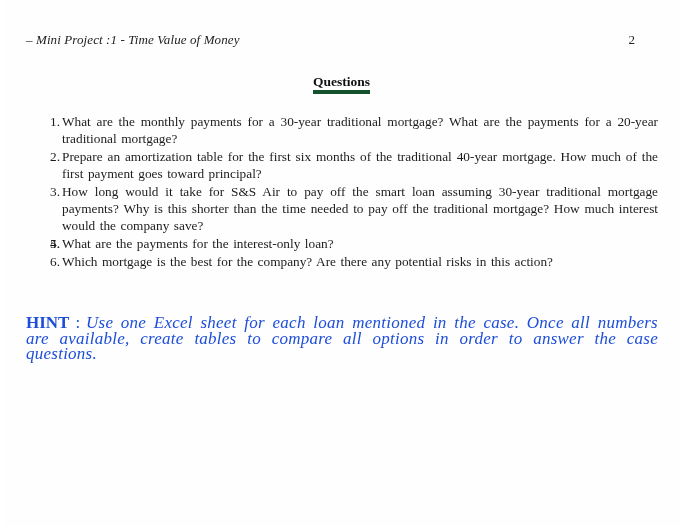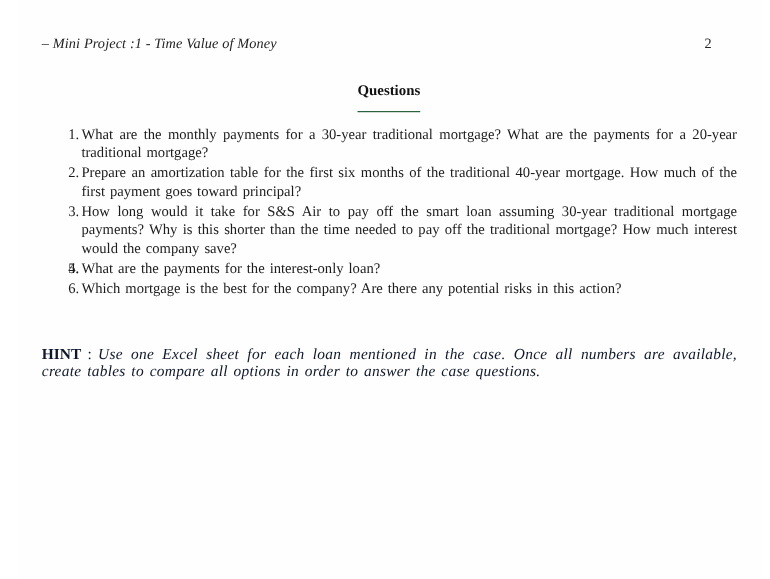--- a/index.html
+++ b/index.html
@@ -10,21 +10,21 @@
     body {
       width: 700px;
       height: 526px;
       position: relative;
       overflow: hidden;
       font-family: "DejaVu Serif", "Liberation Serif", serif;
       color: #1a1a1a;
     }
     .page {
       position: absolute;
-      left: 16px; top: 0;
+      left: 4px; top: 0;
       width: 676px; height: 526px;
       background: #fefefe;
     }
     .running-header {
       position: absolute;
       left: 22px;
       top: 32px;
       font-family: "Liberation Serif", serif;
       font-style: italic;
       font-size: 13px;
@@ -44,22 +44,22 @@
       left: 0;
       width: 675px;
       top: 74px;
       text-align: center;
       font-family: "Liberation Serif", serif;
       font-weight: bold;
       font-size: 13.5px;
       color: #111;
     }
     .section-title span {
-      border-bottom: 1px solid #14532d;
-      padding-bottom: 12px;
+      border-bottom: 4px solid #14532d;
+      padding-bottom: 1px;
     }
     .questions {
       position: absolute;
       left: 30px;
       top: 114px;
       width: 624px;
       margin: 0;
       padding: 0;
       list-style: none;
       font-family: "Liberation Serif", serif;
@@ -80,23 +80,23 @@
       top: 0;
       width: 16px;
       text-align: right;
     }
     .hint {
       position: absolute;
       left: 22px;
       top: 315px;
       width: 632px;
       font-family: "Liberation Serif", serif;
-      font-size: 14px;
+      font-size: 17px;
       line-height: 15.5px;
-      color: #0f172a;
+      color: #1d4ed8;
       text-align: justify;
     }
     .hint .hint-label {
       font-weight: bold;
       font-style: normal;
     }
     .hint .hint-sep {
       font-style: normal;
     }
     .hint .hint-text {

